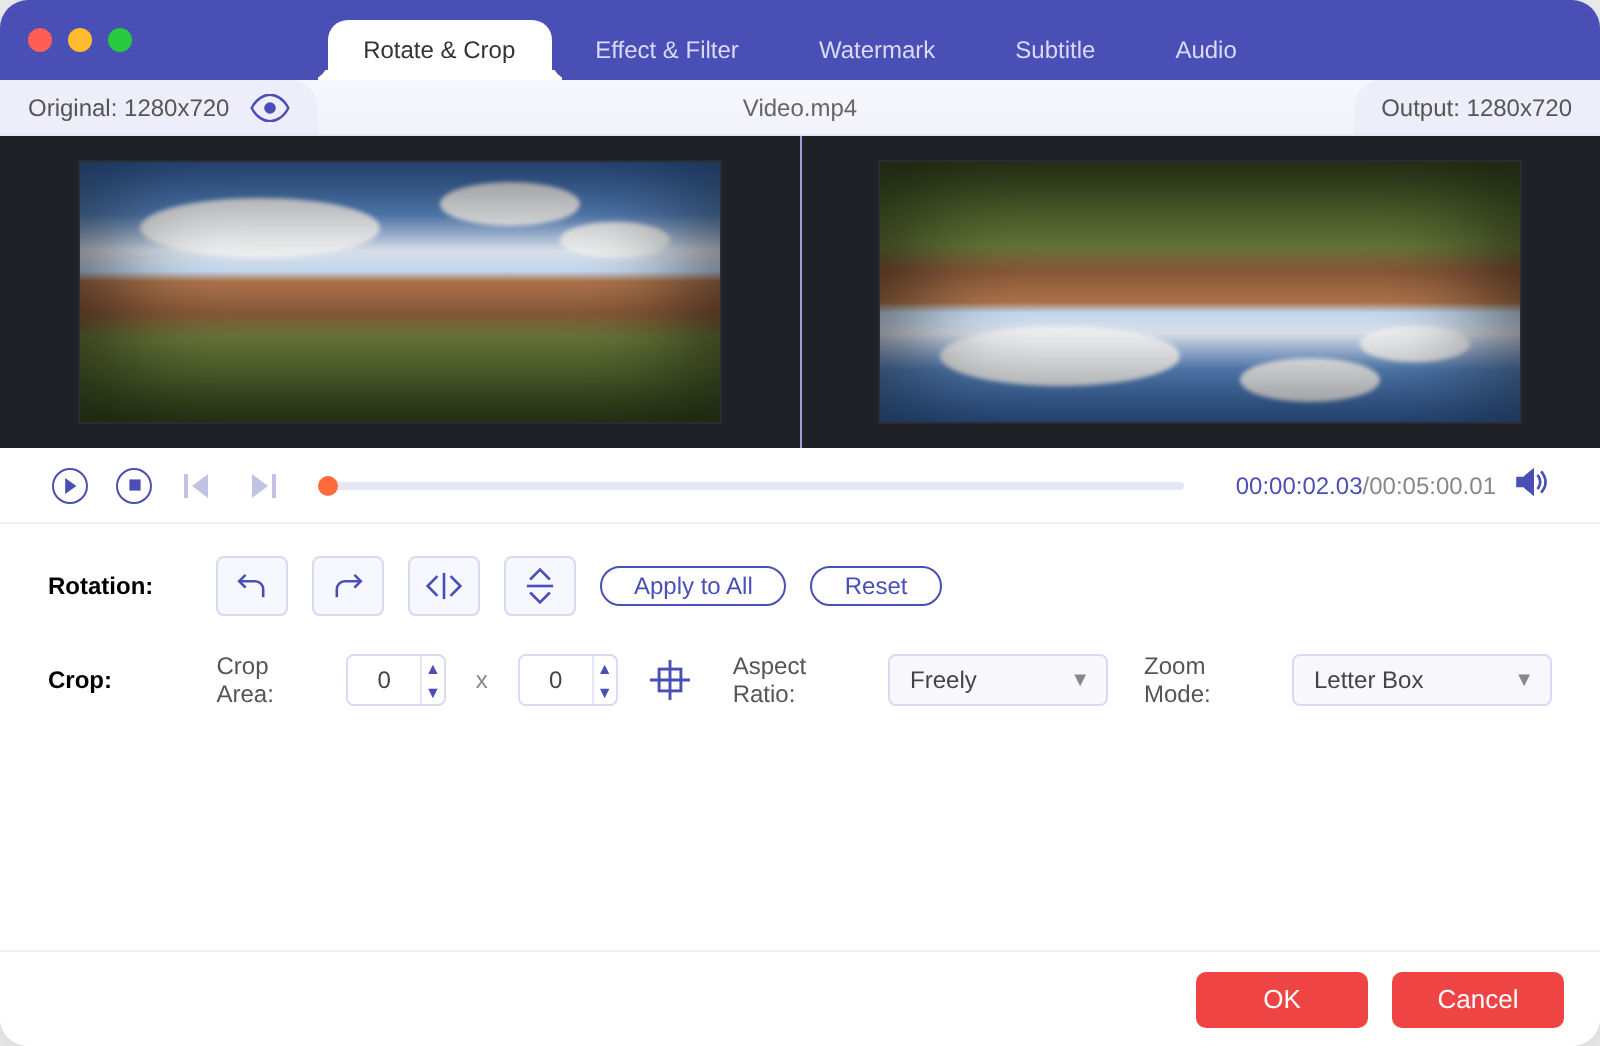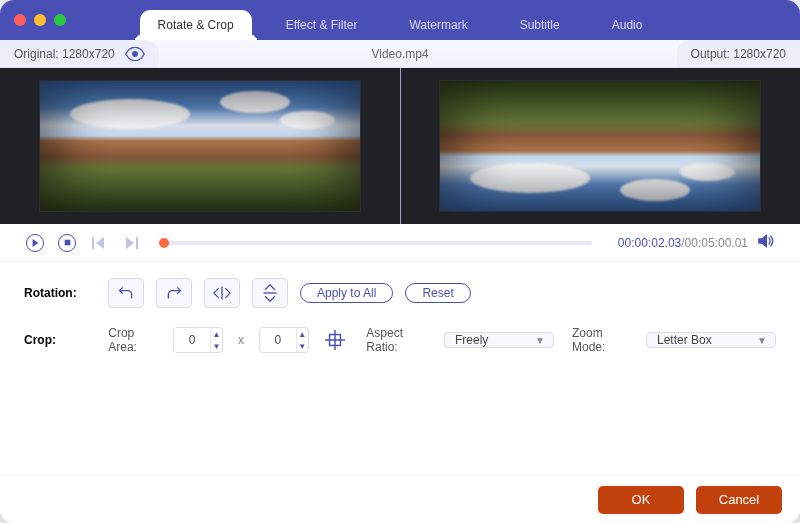--- a/index.html
+++ b/index.html
@@ -23,21 +23,21 @@
   .traffic { display: flex; gap: 8px; }
   .tdot { width: 12px; height: 12px; border-radius: 50%; }
   .tdot.red { background: #ff5f57; }
   .tdot.yellow { background: #febc2e; }
   .tdot.green { background: #28c840; }
 
   .tabs-row {
     position: absolute;
     left: 0; right: 0; top: 0; bottom: 0;
     display: flex; align-items: flex-end; justify-content: center;
-    gap: 16px;
+    gap: 4px;
     pointer-events: none;
   }
   .tab {
     pointer-events: auto;
     font-size: 12px;
     color: #d9daf5;
     padding: 8px 18px 8px 18px;
     cursor: pointer;
     height: 30px;
     display: flex; align-items: center;
@@ -155,35 +155,35 @@
   .num-input{ width:36px; border:none; outline:none; text-align:center; font-size:12px; color:#444;}
   .steppers{ width:16px; display:flex; flex-direction:column; border-left:1px solid #e6e7f4;}
   .step{ flex:1; display:flex; align-items:center; justify-content:center; cursor:pointer; color:#4a4fb5; font-size:8px;}
   .x-sep{ color:#888; padding:0 3px;}
   .crop-icon-btn{
     width:30px; height:26px; display:inline-flex; align-items:center; justify-content:center;
     color:#4a4fb5; cursor:pointer; border:none; background:transparent;
   }
   .select-wrap{
     display:inline-flex; align-items:center; border:1px solid #d8daf2; border-radius:4px;
-    background:#f8f8fc; height:16px; padding: 0 8px 0 10px; gap:12px; cursor:pointer;
+    background:#f8f8fc; height:26px; padding: 0 8px 0 10px; gap:12px; cursor:pointer;
     min-width:110px; justify-content:space-between; color:#444;
   }
   .select-wrap .caret{ color:#888; font-size:10px;}
 
   .footer{
     margin-top:auto;
     height:48px; background:#fff;
     display:flex; align-items:center; justify-content:flex-end;
     padding: 0 18px; gap:12px;
     border-top:1px solid #eef0f7;
   }
   .primary-btn{
     min-width:86px; height:28px; border:none; border-radius:5px;
-    background:#c2410c; color:#fff; font-size:13px; cursor:pointer;
+    background:#ef4444; color:#fff; font-size:13px; cursor:pointer;
   }
 </style>
 </head>
 <body>
 
 <div class="window">
 
   <div class="titlebar">
     <div class="traffic">
       <div class="tdot red"></div>

